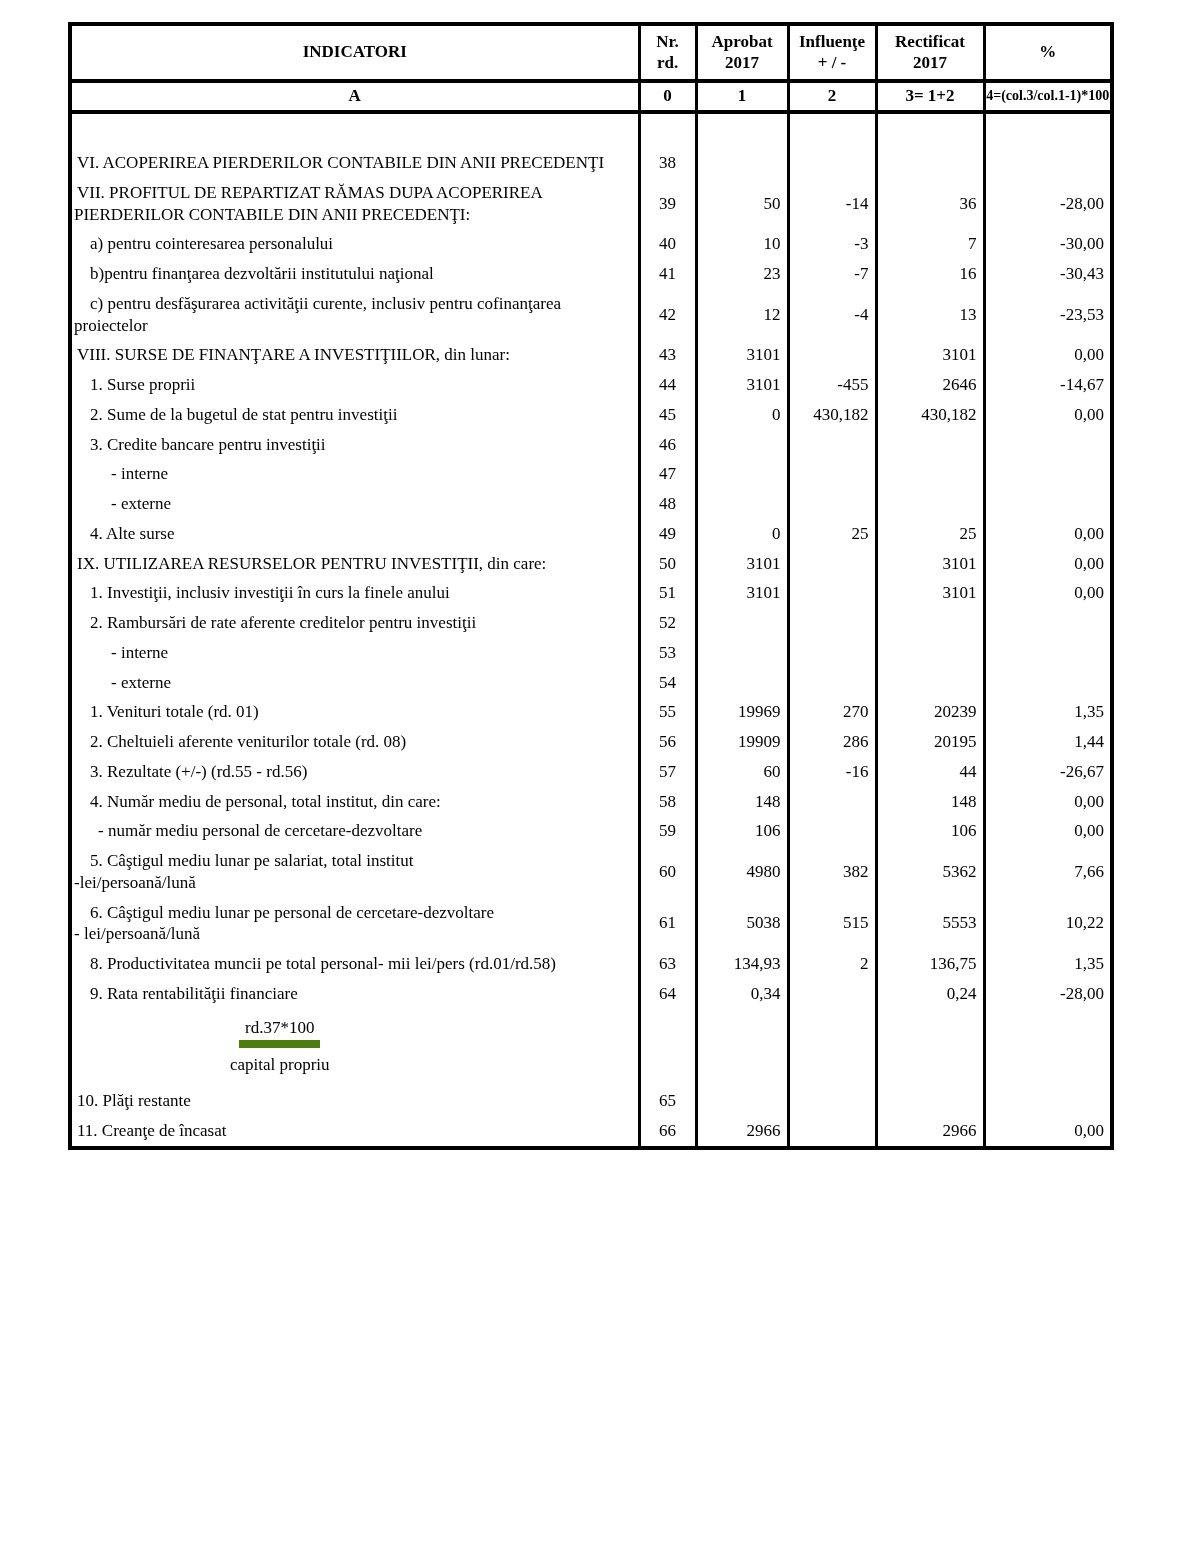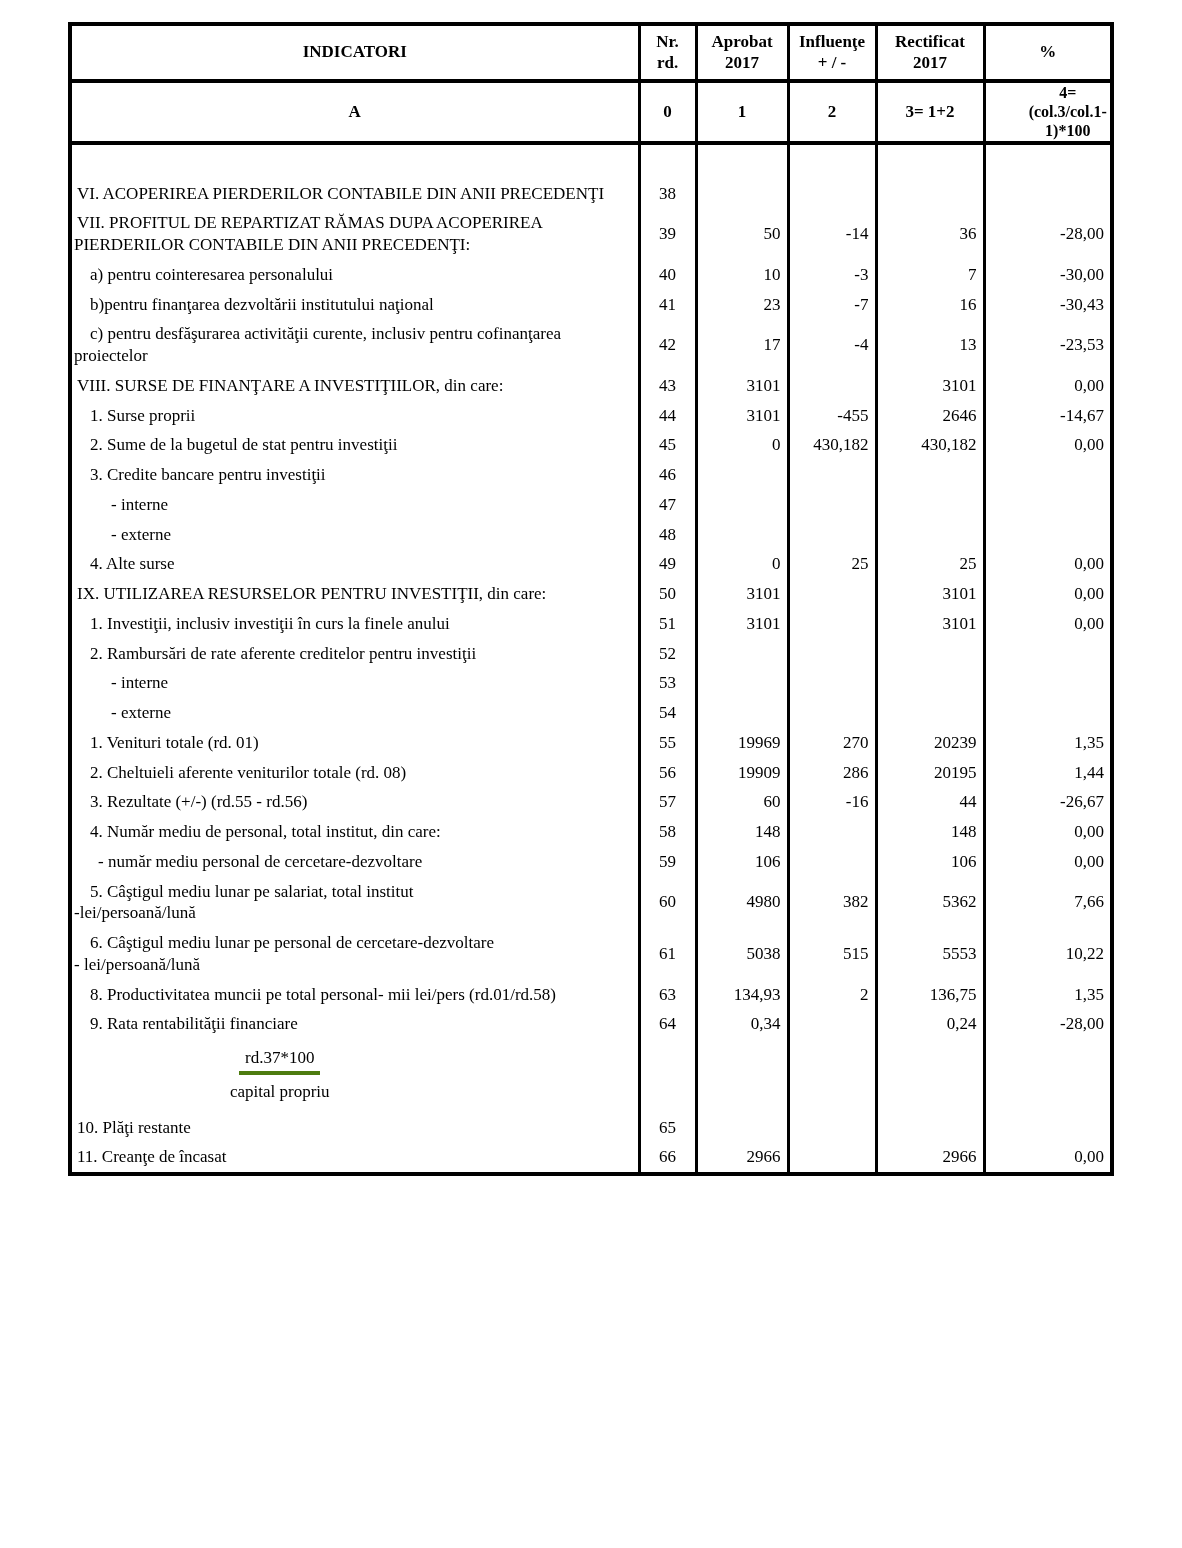--- a/index.html
+++ b/index.html
@@ -31,21 +31,21 @@
     border:3px solid #000;
     font-weight:bold;
     text-align:center;
     vertical-align:middle;
     white-space:pre-line;
     line-height:1.2;
     background:#fff;
   }
   tr.head-main th { height:57px; border-bottom:4px solid #000; }
   tr.head-sub  th { height:31px; border-bottom:4px solid #000; }
-  th.small-formula { font-size:16px; letter-spacing:0;padding-left:40px; }
+  th.small-formula { font-size:14px; letter-spacing:0; }
 
   tbody td {
     border-left:3px solid #000;
     border-right:3px solid #000;
     border-top:none; border-bottom:none;
     vertical-align:middle;
     padding:4px 2px;
     height:22px;
     line-height:1.28;
   }
@@ -54,21 +54,21 @@
   td.c-num   { text-align:right; padding-right:6px; }
 
   .ind0 { text-indent:3px; }
   .ind1 { text-indent:16px;margin-top:36px; }
   .ind2 { text-indent:24px; }
   .ind3 { text-indent:37px;margin-top:20px; }
 
   tr.first-row td { padding-top:38px; }
 
   .frac-wrap { text-align:center; padding:4px 150px 6px 0; }
-  .frac-top  { display:inline-block; border-bottom:4px solid #4d7c0f; padding:0 6px 2px; }
+  .frac-top  { display:inline-block; border-bottom:8px solid #4d7c0f; padding:0 6px 2px; }
   .frac-bottom { padding-top:6px; }
 </style>
 </head>
 <body>
 
 <div class="page">
   <table class="ind-table">
     <colgroup>
       <col class="c-indic">
         <col class="c-nrrd">
@@ -130,27 +130,27 @@
       <td class="c-nr">41</td>
       <td class="c-num">23</td>
       <td class="c-num">-7</td>
       <td class="c-num">16</td>
       <td class="c-num">-30,43</td>
     </tr>
         <tr>
       <td class="c-label ind1">c) pentru desfăşurarea activităţii curente, inclusiv pentru cofinanţarea
 proiectelor</td>
       <td class="c-nr">42</td>
-      <td class="c-num">17</td>
+      <td class="c-num">12</td>
       <td class="c-num">-4</td>
       <td class="c-num">13</td>
       <td class="c-num">-23,53</td>
     </tr>
         <tr>
-      <td class="c-label ind0">VIII. SURSE DE FINANŢARE A INVESTIŢIILOR, din care:</td>
+      <td class="c-label ind0">VIII. SURSE DE FINANŢARE A INVESTIŢIILOR, din lunar:</td>
       <td class="c-nr">43</td>
       <td class="c-num">3101</td>
       <td class="c-num"></td>
       <td class="c-num">3101</td>
       <td class="c-num">0,00</td>
     </tr>
         <tr>
       <td class="c-label ind1">1. Surse proprii</td>
       <td class="c-nr">44</td>
       <td class="c-num">3101</td>

